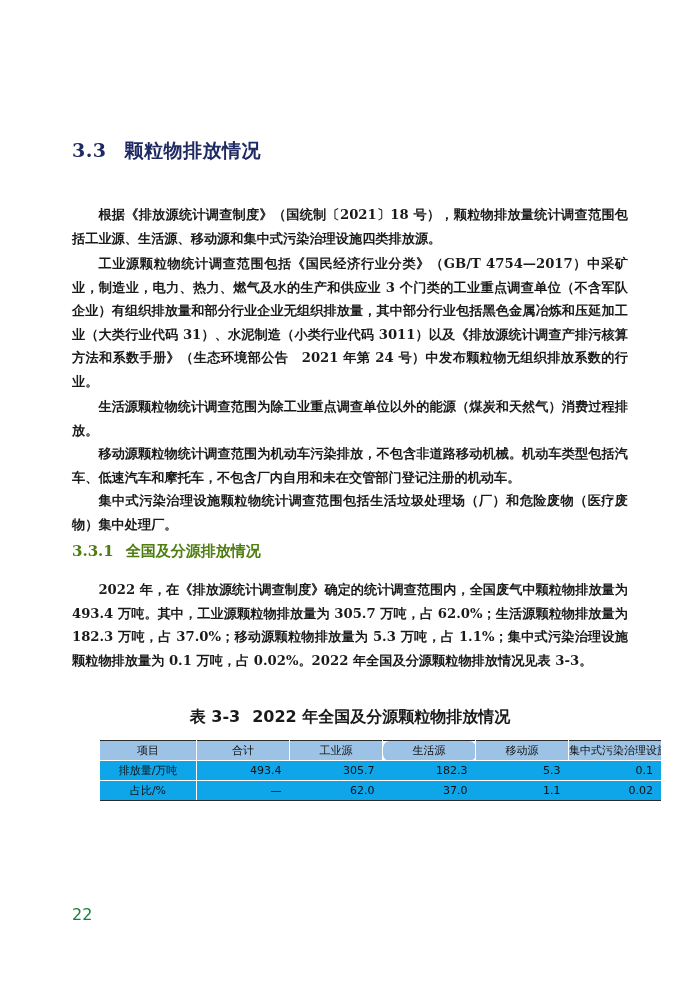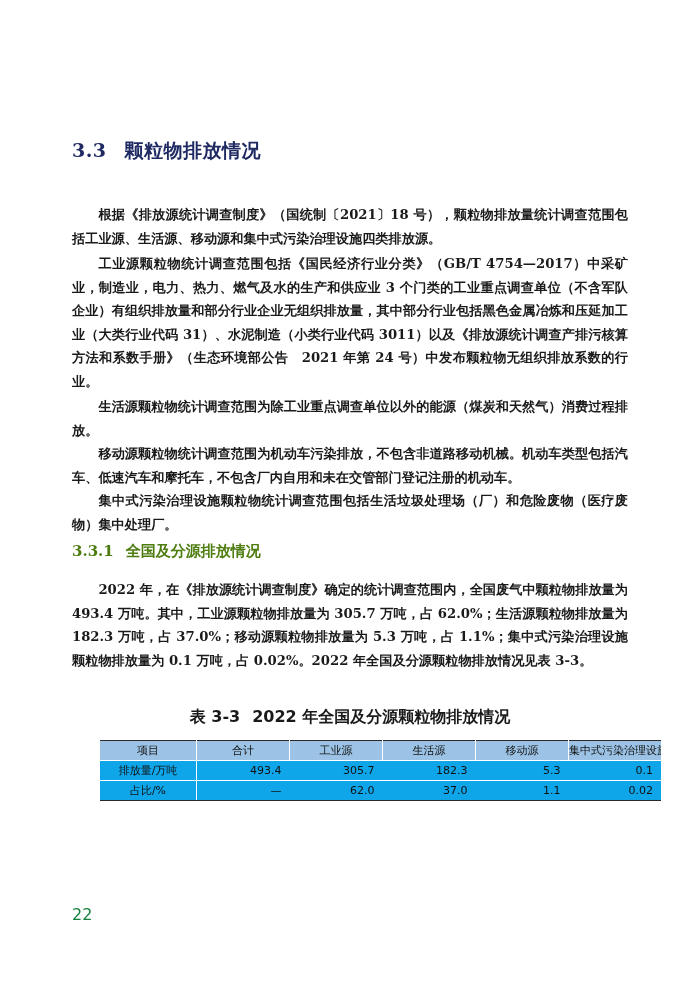--- a/index.html
+++ b/index.html
@@ -137,21 +137,21 @@
     border-bottom: 1.4px solid #2b2b2b;
   }
   table.data tbody td.rowhead {
     text-align: center;
     padding-right: 0;
     border-right: 1px solid #ffffff;
   }
   .col-item   { width: 96px; }
   .col-total  { width: 92px; }
   .col-ind    { width: 92px; }
-  .col-dom    { width: 92px; }
+  .col-dom    { width: 92px; border-radius: 7px; }
   .col-mob    { width: 92px; }
   .col-cen    { width: 92px; }
 
   
   .page-number {
     position: absolute;
     left: 72px;
     top: 905px;
     color: #15803d;
     font-family: "DejaVu Sans", "Liberation Sans", sans-serif;

